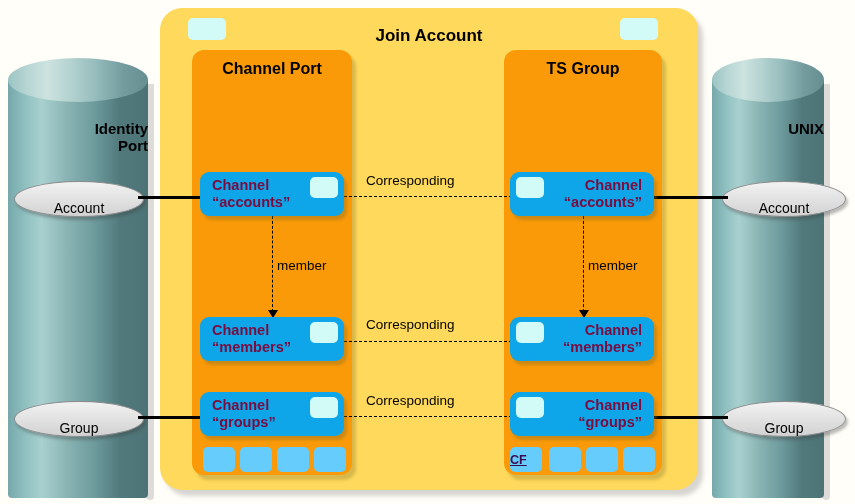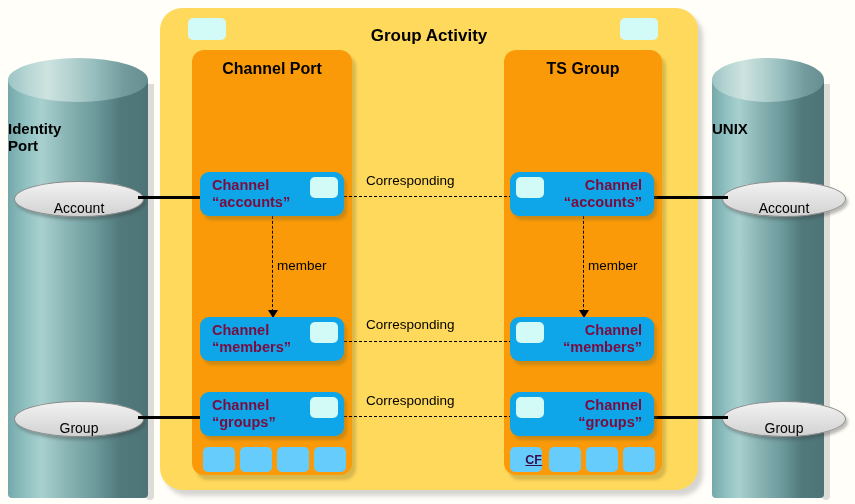--- a/index.html
+++ b/index.html
@@ -48,21 +48,21 @@
     top: 26px;
     width: 8px;
     height: calc(100% - 24px);
     background: rgba(120,120,120,0.25);
     border-radius: 0 0 6px 6px;
   }
   .cyl-label {
     position: absolute;
     left: 0;
     width: 100%;
-    text-align: left;
+    text-align: right;
     font-weight: bold;
     font-size: 15px;
     color: #000;
     line-height: 17px;
   }
 
   
   .ellipse {
     position: absolute;
     border-radius: 50%;
@@ -150,21 +150,21 @@
 
   
   .opsq {
     position: absolute;
     width: 32px;
     height: 25px;
     background: #66ccfb;
     border-radius: 5px;
     display: flex;
     align-items: center;
-    justify-content: flex-end;
+    justify-content: flex-start;
     font-size: 12.5px;
     font-weight: bold;
     color: #3a0a4a;
     text-decoration: underline;
   }
 
   
   .solid-link {
     position: absolute;
     height: 3px;
@@ -227,21 +227,21 @@
 
   <div class="ellipse" style="left:722px; top:181px; width:122px; height:34px;">
     <span>Account</span>
   </div>
 
   <div class="ellipse" style="left:722px; top:401px; width:122px; height:34px;">
     <span>Group</span>
   </div>
 
   <div class="activity" style="left:160px; top:8px; width:538px; height:482px;">
-    <div class="activity-title">Group Activity</div>
+    <div class="activity-title">Join Account</div>
   </div>
 
   <div class="pin-lg" style="left:188px; top:18px;"></div>
   <div class="pin-lg" style="left:620px; top:18px;"></div>
 
   <div class="port" style="left:192px; top:50px; width:160px; height:425px;">
     <div class="port-title">Channel Port</div>
   </div>
 
   <div class="port" style="left:504px; top:50px; width:158px; height:425px;">

